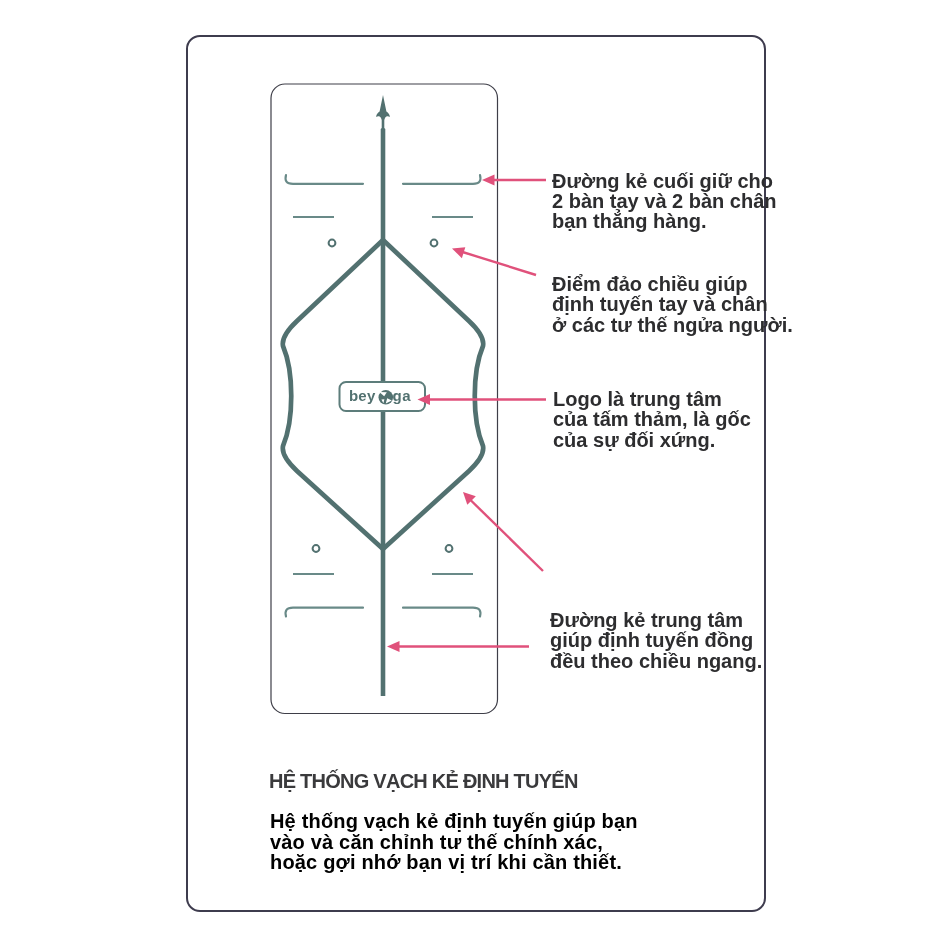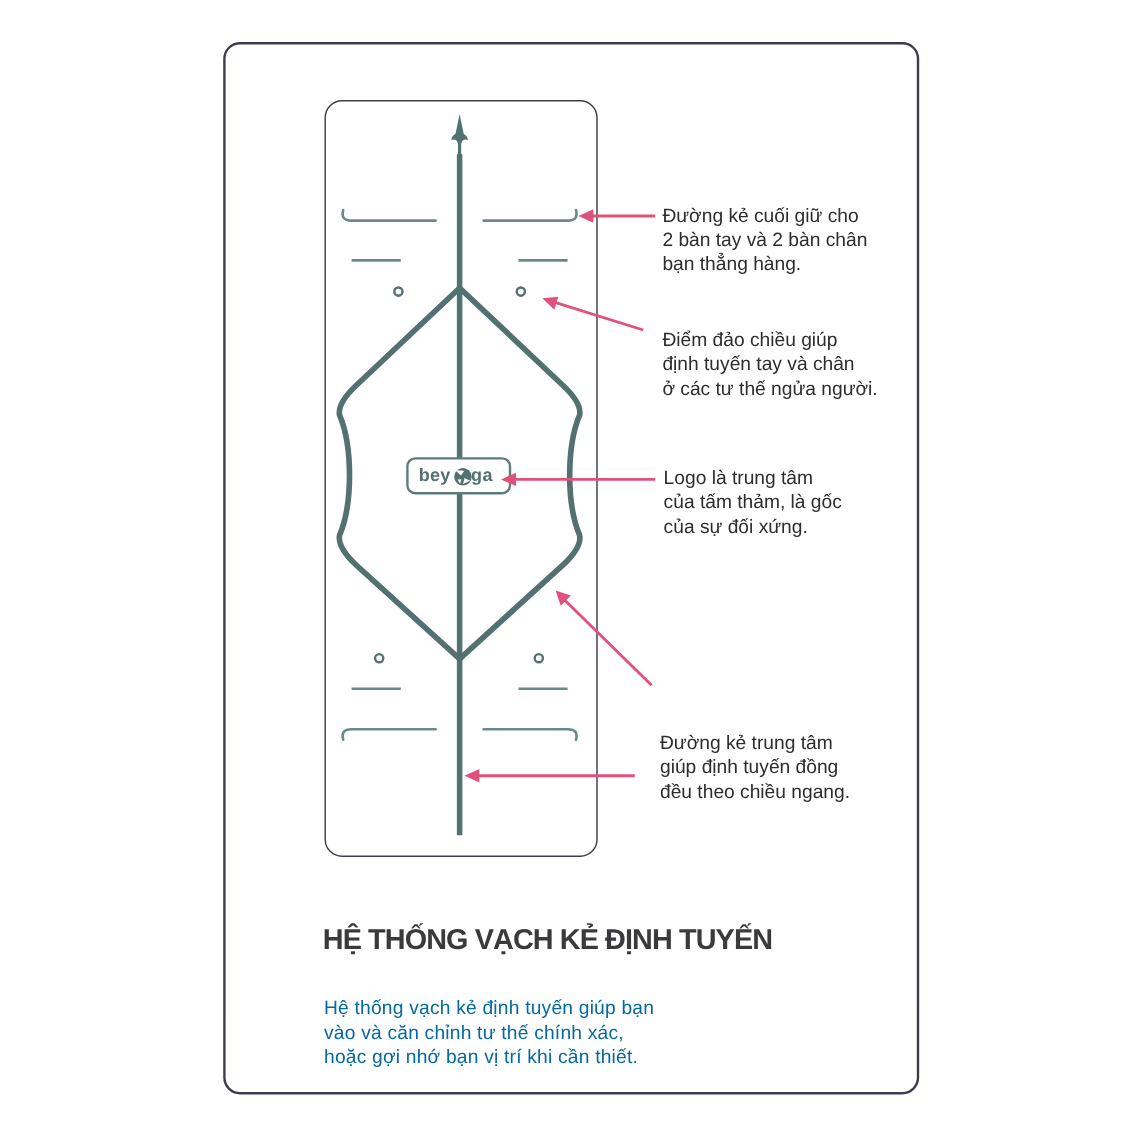--- a/index.html
+++ b/index.html
@@ -1,18 +1,18 @@
 <!DOCTYPE html>
 <html><head>
 <meta charset="utf-8">
 <style>
   html,body{margin:0;padding:0;background:#ffffff;}
   #stage{position:relative;transform:translateZ(0);width:952px;height:952px;background:#ffffff;overflow:hidden;
          font-family:"Liberation Sans",sans-serif;}
-  .txt{position:absolute;opacity:0.999;color:#2d2d2f;font-size:16px;line-height:20.4px;font-weight:normal;
+  .txt{position:absolute;opacity:0.999;color:#2d2d2f;font-size:20px;line-height:20.4px;font-weight:bold;
        letter-spacing:0px;white-space:nowrap;}
 </style>
 </head>
 <body>
 <div id="stage">
 
 <div style="position:absolute;left:185.5px;top:34.5px;width:580px;height:877px;
      border:2.2px solid #3e3c4e;border-radius:14px;box-sizing:border-box;"></div>
 
 <svg width="952" height="952" viewBox="0 0 952 952" style="position:absolute;left:0;top:0;">
@@ -103,17 +103,17 @@
 
 <div class="txt" style="left:552px;top:170.5px;">Đường kẻ cuối giữ cho<br>2 bàn tay và 2 bàn chân<br>bạn thẳng hàng.</div>
 
 <div class="txt" style="left:552px;top:274px;">Điểm đảo chiều giúp<br>định tuyến tay và chân<br>ở các tư thế ngửa người.</div>
 
 <div class="txt" style="left:553px;top:389px;">Logo là trung tâm<br>của tấm thảm, là gốc<br>của sự đối xứng.</div>
 
 
 <div class="txt" style="left:550px;top:610px;">Đường kẻ trung tâm<br>giúp định tuyến đồng<br>đều theo chiều ngang.</div>
 
-<div style="position:absolute;opacity:0.999;left:269px;top:770px;font-size:24px;font-weight:bold;color:#3a3a3c;letter-spacing:-0.75px;white-space:nowrap;">HỆ THỐNG VẠCH KẺ ĐỊNH TUYẾN</div>
+<div style="position:absolute;opacity:0.999;left:269px;top:770px;font-size:20px;font-weight:bold;color:#3a3a3c;letter-spacing:-0.75px;white-space:nowrap;">HỆ THỐNG VẠCH KẺ ĐỊNH TUYẾN</div>
 
-<div class="txt" style="left:270px;top:811px;color:#0369a1;letter-spacing:0.18px;line-height:20.7px;margin-top:20px;">Hệ thống vạch kẻ định tuyến giúp bạn<br>vào và căn chỉnh tư thế chính xác,<br>hoặc gợi nhớ bạn vị trí khi cần thiết.</div>
+<div class="txt" style="left:270px;top:811px;color:#000000;letter-spacing:0.18px;line-height:20.7px;">Hệ thống vạch kẻ định tuyến giúp bạn<br>vào và căn chỉnh tư thế chính xác,<br>hoặc gợi nhớ bạn vị trí khi cần thiết.</div>
 
 </div>
 
 </body></html>

